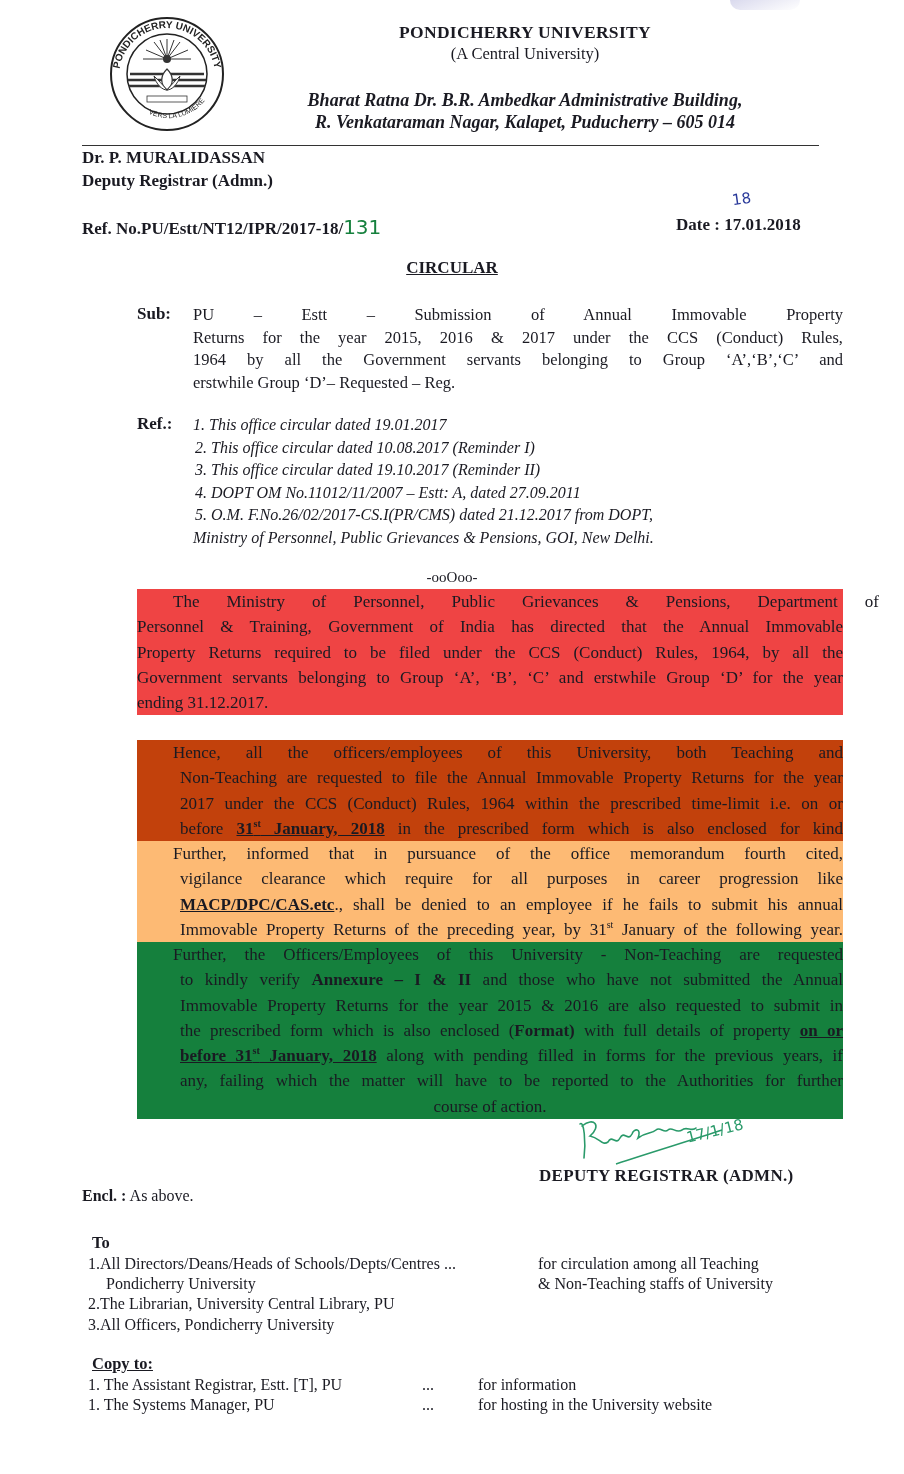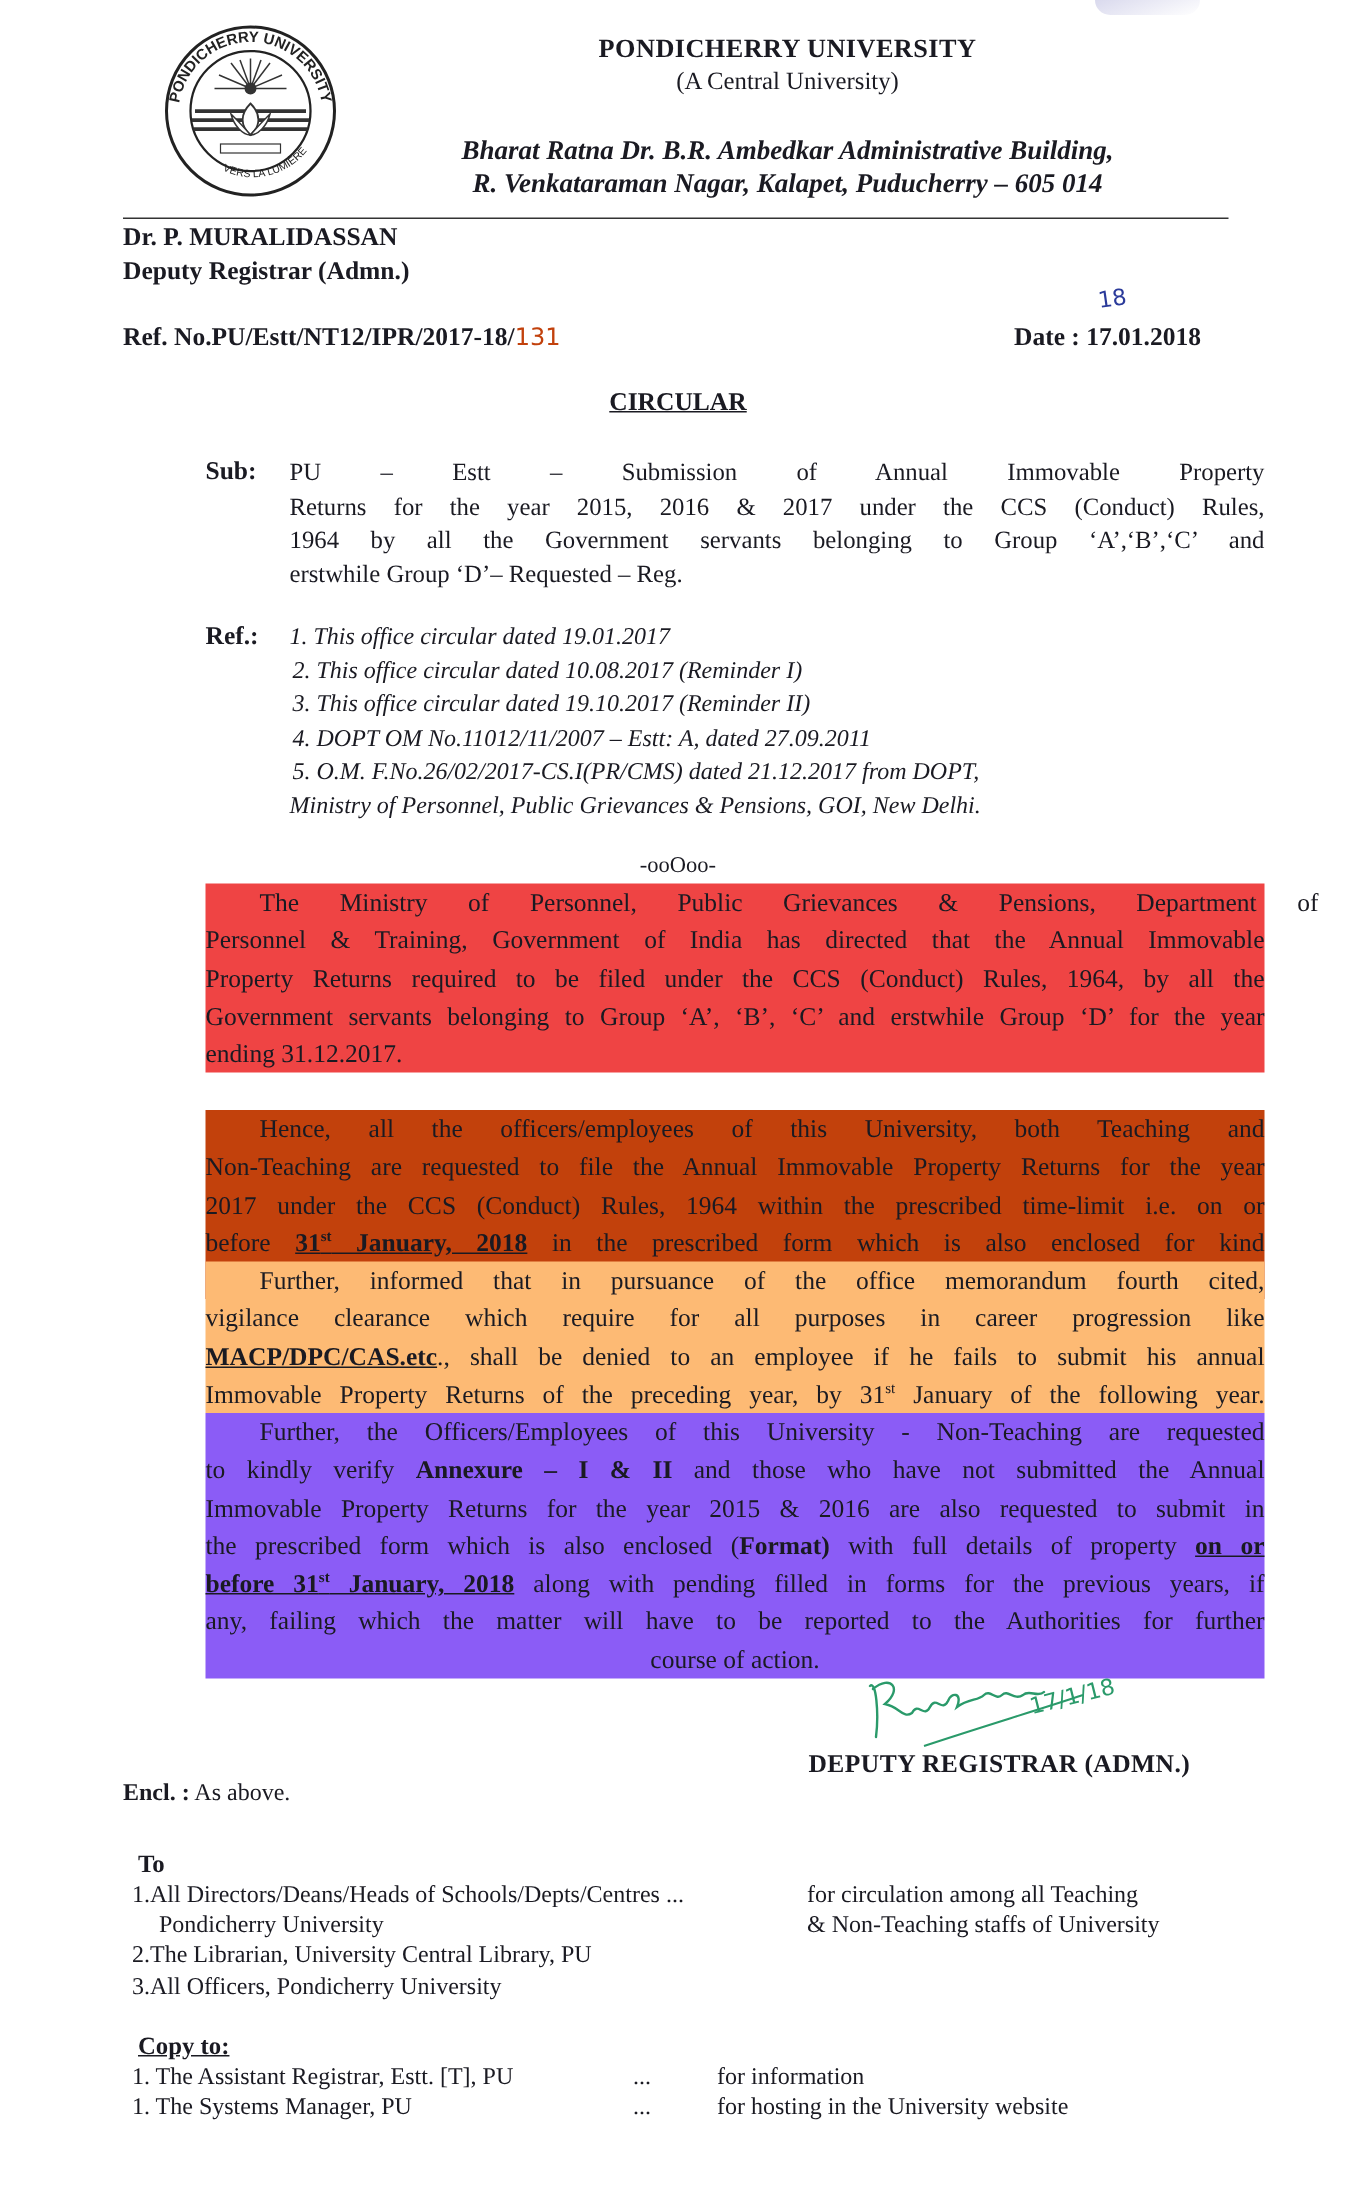--- a/index.html
+++ b/index.html
@@ -15,21 +15,21 @@
   .univ-name { left: 240px; width: 570px; top: 22px; text-align: center; font-size: 17.5px; font-weight: bold; letter-spacing: 0.3px; }
   .univ-sub { left: 240px; width: 570px; top: 44px; text-align: center; font-size: 16.5px; }
   .addr1 { left: 230px; width: 590px; top: 90px; text-align: center; font-size: 18px; font-weight: bold; font-style: italic; }
   .addr2 { left: 230px; width: 590px; top: 112px; text-align: center; font-size: 18px; font-weight: bold; font-style: italic; }
   .header-rule { left: 82px; top: 145px; width: 737px; height: 0; border-top: 1.5px solid #333; }
 
   .sender-name { left: 82px; top: 148px; font-size: 17px; font-weight: bold; }
   .sender-title { left: 82px; top: 171px; font-size: 17px; font-weight: bold; }
 
   .ref-no { left: 82px; top: 215px; font-size: 17px; font-weight: bold; }
-  .ref-hand { color: #c2410c; font-weight: normal; font-family: "DejaVu Sans", sans-serif; font-size: 16px; }
+  .ref-hand { color: #15803d; font-weight: normal; font-family: "DejaVu Sans", sans-serif; font-size: 20px; }
   .date { left: 676px; top: 215px; font-size: 17px; font-weight: bold; }
   .date-hand { left: 732px; top: 190px; color: #2a3a9a; font-family: "DejaVu Sans", sans-serif; font-size: 15px; transform: rotate(-8deg); }
 
   .circular { left: 0; width: 904px; top: 258px; text-align: center; font-size: 17px; font-weight: bold; }
   .circular span { text-decoration: underline; }
 
   
   .sub-label { left: 137px; top: 304px; font-size: 17px; font-weight: bold; }
   .sub-text { left: 193px; top: 304px; width: 650px; font-size: 16.5px; line-height: 22.5px; }
   .sub-text div { text-align: justify; text-align-last: justify; white-space: nowrap; }
@@ -159,40 +159,40 @@
   <div style="text-align:justify;text-align-last:justify;white-space:nowrap;" data-name="paragraph-line">Property Returns required to be filed under the CCS (Conduct) Rules, 1964, by all the</div>
   <div style="text-align:justify;text-align-last:justify;white-space:nowrap;" data-name="paragraph-line">Government servants belonging to Group ‘A’, ‘B’, ‘C’ and erstwhile Group ‘D’ for the year</div>
   <div style="white-space:nowrap;" data-name="paragraph-line">ending 31.12.2017.</div>
 </div>
 <style>
   
   [data-name="body-paragraph-1-lines"] > div:first-child,
   [data-name="body-paragraph-2"] > div:first-child,
   [data-name="body-paragraph-3"] > div:first-child,
   [data-name="body-paragraph-4"] > div:first-child { padding-left: 0; margin-left: 0; }
-  .jl { text-align: justify; text-align-last: justify; white-space: nowrap; }
+  .jl { text-align: justify; text-align-last: justify; white-space: nowrap; margin-left: 43px; }
   .ll { white-space: nowrap; text-align: center; }
 </style>
 
 <div class="abs" style="left:137px;top:740px;width:706px;font-size:17px;line-height:25.3px;background:#c2410c;" data-name="body-paragraph-2">
   <div class="jl" style="margin-left:0;" data-name="paragraph-line">Hence, all the officers/employees of this University, both Teaching and</div>
   <div class="jl" data-name="paragraph-line">Non-Teaching are requested to file the Annual Immovable Property Returns for the year</div>
   <div class="jl" data-name="paragraph-line">2017 under the CCS (Conduct) Rules, 1964 within the prescribed time-limit i.e. on or</div>
   <div class="jl" data-name="paragraph-line"><span data-name="text-run">before </span><span class="bu" data-name="deadline-emphasis"><span data-name="text-run">31</span><sup data-name="superscript">st</sup><span data-name="text-run"> January, 2018</span></span><span data-name="text-run"> in the prescribed form which is also enclosed for kind</span></div>
   <div class="ll" data-name="paragraph-line">reference.</div>
 </div>
 
 <div class="abs" style="left:137px;top:841px;width:706px;font-size:17px;line-height:25.3px;background:#fdba74;" data-name="body-paragraph-3">
   <div class="jl" data-name="paragraph-line">Further, informed that in pursuance of the office memorandum fourth cited,</div>
   <div class="jl" data-name="paragraph-line">vigilance clearance which require for all purposes in career progression like</div>
   <div class="jl" data-name="paragraph-line"><span class="bu" data-name="promotion-schemes-emphasis">MACP/DPC/CAS.etc</span><span data-name="text-run">., shall be denied to an employee if he fails to submit his annual</span></div>
   <div class="jl" data-name="paragraph-line"><span data-name="text-run">Immovable Property Returns of the preceding year, by 31</span><sup data-name="superscript">st</sup><span data-name="text-run"> January of the following year.</span></div>
 </div>
 
-<div class="abs" style="left:137px;top:942px;width:706px;font-size:17px;line-height:25.3px;background:#8b5cf6;" data-name="body-paragraph-4">
+<div class="abs" style="left:137px;top:942px;width:706px;font-size:17px;line-height:25.3px;background:#15803d;" data-name="body-paragraph-4">
   <div class="jl" data-name="paragraph-line">Further, the Officers/Employees of this University - Non-Teaching are requested</div>
   <div class="jl" data-name="paragraph-line"><span data-name="text-run">to kindly verify </span><span class="b" data-name="annexure-emphasis">Annexure – I &amp; II</span><span data-name="text-run"> and those who have not submitted the Annual</span></div>
   <div class="jl" data-name="paragraph-line">Immovable Property Returns for the year 2015 &amp; 2016 are also requested to submit in</div>
   <div class="jl" data-name="paragraph-line"><span data-name="text-run">the prescribed form which is also enclosed (</span><span class="b" data-name="format-emphasis">Format)</span><span data-name="text-run"> with full details of property </span><span class="bu" data-name="deadline-emphasis">on or</span></div>
   <div class="jl" data-name="paragraph-line"><span class="bu" data-name="deadline-emphasis"><span data-name="text-run">before 31</span><sup data-name="superscript">st</sup><span data-name="text-run"> January, 2018</span></span><span data-name="text-run"> along with pending filled in forms for the previous years, if</span></div>
   <div class="jl" data-name="paragraph-line">any, failing which the matter will have to be reported to the Authorities for further</div>
   <div class="ll" data-name="paragraph-line">course of action.</div>
 </div>
 
 <style>

